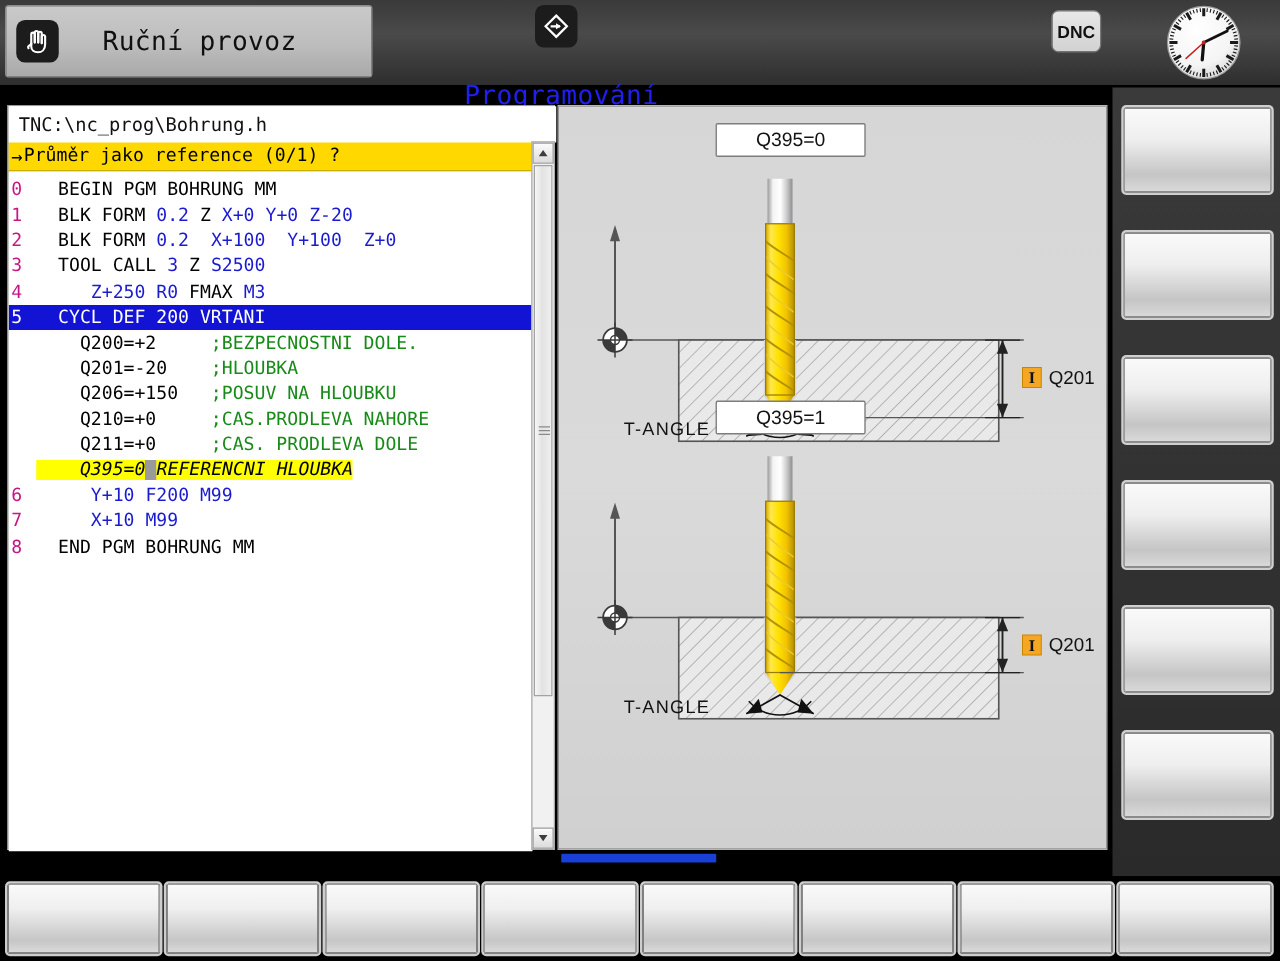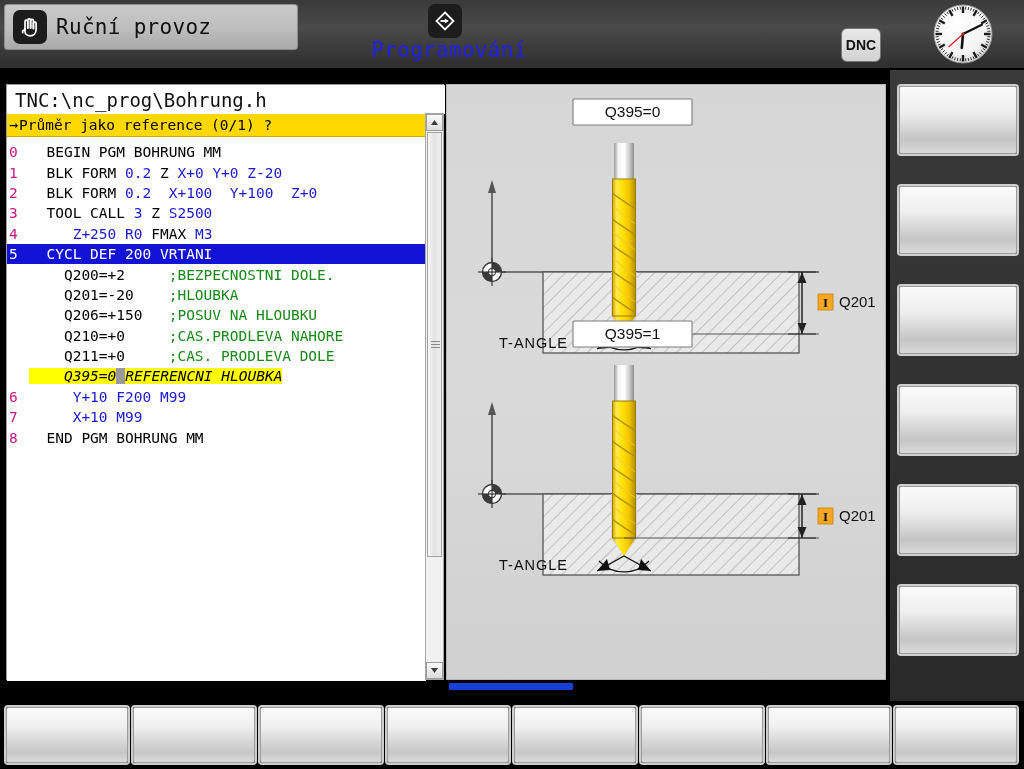--- a/index.html
+++ b/index.html
@@ -15,23 +15,24 @@
     width: 1024px; height: 769px;
     background: #000;
   }
 
   
   #topbar {
     position: absolute; left: 0; top: 0; width: 1024px; height: 68px;
     background: linear-gradient(to bottom, #3a3a3a 0%, #4a4a4a 40%, #2e2e2e 100%);
   }
   .mode-tab {
-    position: absolute; top: 4px; height: 46px;
+    position: absolute; top: 4px; height: 58px;
     display: flex; align-items: center;
     padding: 0 10px 0 8px;
+    gap: 26px;
   }
   #mode-manual {
     left: 4px; width: 294px;
     background: linear-gradient(to bottom, #c9c9c9 0%, #bdbdbd 55%, #a9a9a9 100%);
     border: 1px solid #8d8d8d;
     border-radius: 3px;
   }
   #mode-programming {
     left: 300px; width: 300px;
     background: transparent;
@@ -52,41 +53,41 @@
   }
   #mode-manual .mode-label { color: #101010; }
   #mode-programming .mode-label { color: #2020ee; }
 
   #dnc-button {
     position: absolute; left: 841px; top: 8px; width: 40px; height: 34px;
     background: linear-gradient(to bottom, #e8e8e8 0%, #d2d2d2 100%);
     border: 1px solid #777; border-radius: 6px;
     display: flex; align-items: center; justify-content: center;
     font-family: "Liberation Sans", sans-serif;
-    font-size: 14px; font-weight: bold; color: #111; margin-top: 20px;
+    font-size: 14px; font-weight: bold; color: #111;
   }
 
   #clock { position: absolute; left: 932px; top: 3px; width: 62px; height: 62px; }
 
   
   #left-panel {
     position: absolute; left: 6px; top: 84px; width: 438px; height: 596px;
     background: #ffffff;
     border-top: 1px solid #9a9a9a;
     border-left: 1px solid #9a9a9a;
     border-right: 1px solid #d8d8d8;
     border-bottom: 1px solid #d8d8d8;
   }
   #path-bar {
     position: absolute; left: 0; top: 0; width: 438px; height: 29px;
     background: #ffffff;
     display: flex; align-items: center;
     padding-left: 8px;
     font-family: "DejaVu Sans Mono", monospace;
-    font-size: 19px; color: #111;
+    font-size: 15px; color: #111;
   }
   #prompt-bar {
     position: absolute; left: 0; top: 29px; width: 419px; height: 23px;
     background: #ffd800;
     border-bottom: 1px solid #c9ae00;
     display: flex; align-items: center;
     font-family: "DejaVu Sans Mono", monospace;
     font-size: 14.5px; color: #000;
     padding-left: 2px;
     white-space: pre;

